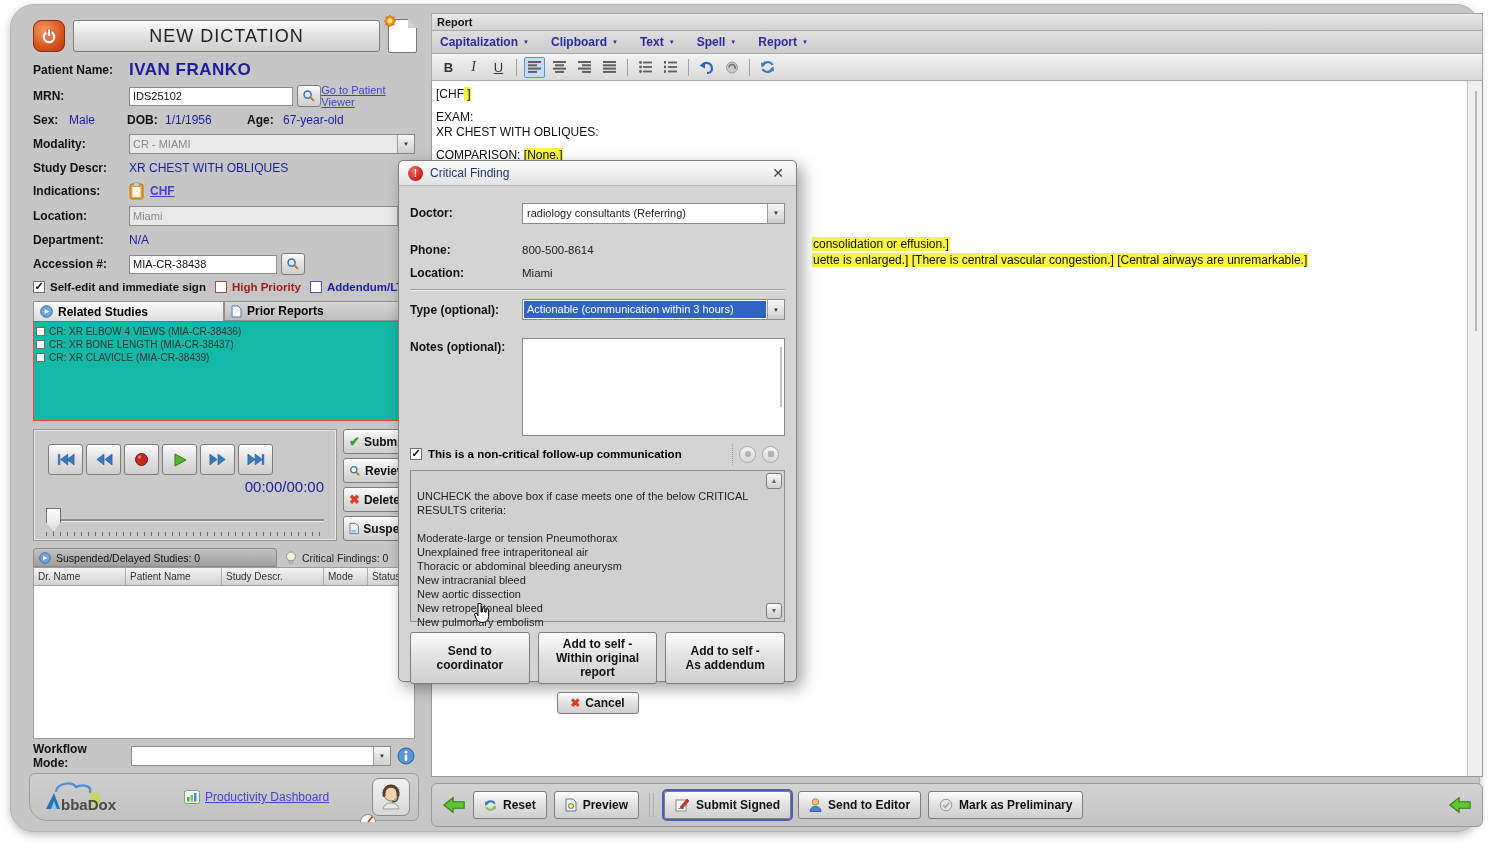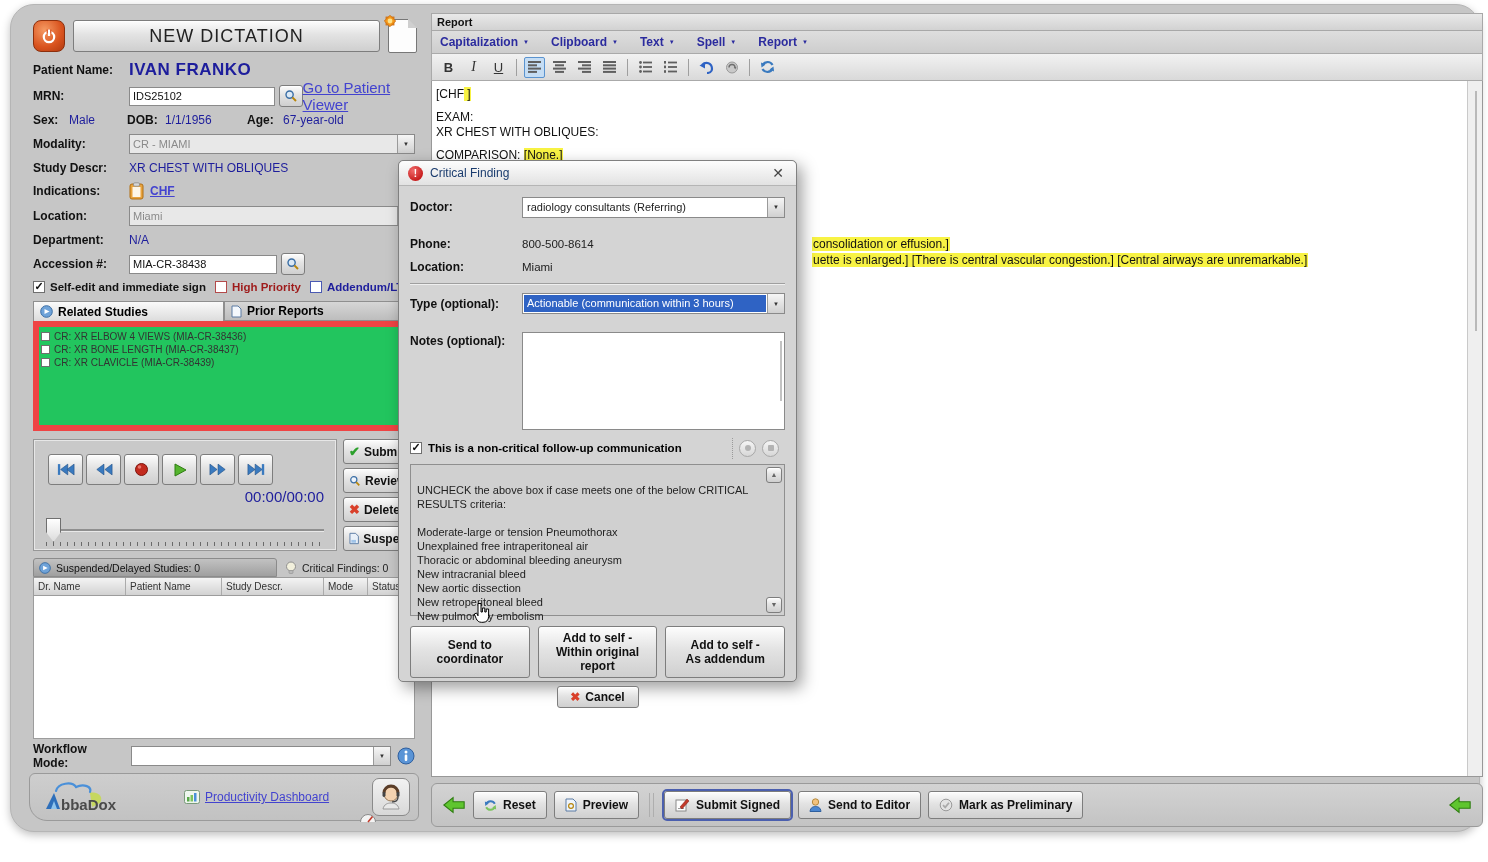--- a/index.html
+++ b/index.html
@@ -10,21 +10,21 @@
   .btn3d{background:linear-gradient(#fdfdfd,#e3e3e3 45%,#cfcfcf);border:1px solid #7d7d7d;border-radius:3px;display:flex;align-items:center;justify-content:center;font-weight:bold;font-size:12px;color:#111;box-shadow:inset 0 1px 0 #fff}
   .combo{background:#fff;border:1px solid #8a8a8a;display:flex;align-items:center;font-size:11px;color:#222;height:20px;box-sizing:border-box}
   .combo .arrow{margin-left:auto;width:16px;align-self:stretch;background:linear-gradient(#f6f6f6,#d0d0d0);border-left:1px solid #9a9a9a;display:flex;align-items:center;justify-content:center;font-size:6px;color:#333}
   .combo.disabled{background:#e8e8e8;color:#8a8a8a}
   .cb{width:12px;height:12px;background:#fff;border:1px solid #6f6f6f;display:inline-flex;align-items:center;justify-content:center;flex:none;box-sizing:border-box}
   .cb.checked::after{content:"✓";font-size:11px;font-weight:bold;color:#111;margin-top:-2px}
   .link{color:#4343cf;text-decoration:underline;cursor:pointer}
   .navy{color:#1d1d9c}
   .lbl{font-weight:bold;font-size:12px;color:#111}
   .field{background:#fff;border:1px solid #8a8a8a;font-size:11px;color:#111;display:flex;align-items:center;padding:0 3px;box-sizing:border-box}
-  .panelbox{background:#22c55e;border:6px solid #ef4444}
+  .panelbox{background:#14b8a6;border:1px solid #ef4444}
   svg{display:block}
 
   
   .left{position:absolute;left:14px;top:8px;width:398px;height:812px;display:flex;flex-direction:column}
   .ld-header{height:34px;margin:6px 6px 4px 8px;display:flex;align-items:center;gap:8px}
   .power{width:30px;height:30px;border-radius:8px;background:radial-gradient(circle at 35% 30%,#f59a63,#d9531e 60%,#b03a10);border:1px solid #8d globalThis;border:1px solid #8d2f0c;display:flex;align-items:center;justify-content:center}
   .newdict{flex:1;height:30px;font-size:18px;font-weight:normal;letter-spacing:1px;color:#222}
   .docicon{width:27px;height:32px;position:relative;background:#fdfdfd;border:1px solid #777;border-radius:2px}
   .docicon .fold{position:absolute;right:-1px;top:-1px;width:0;height:0;border-left:9px solid #cfcfcf;border-top:9px solid #c6c6c6}
   .frow{display:flex;align-items:center;margin:0 8px;flex:none}
@@ -149,21 +149,21 @@
 
     <div class="frow" style="height:26px">
       <span class="lbl flabel">MRN:</span>
       <div class="field" style="width:176px;height:19px">IDS25102</div>
       <div class="btn3d mini-btn">
         <svg width="14" height="14" viewBox="0 0 14 14">
           <circle cx="5.6" cy="5.6" r="3.6" fill="#dce9f5" stroke="#3a6ea5" stroke-width="1.4"></circle>
           <line x1="8.4" y1="8.4" x2="12" y2="12" stroke="#b8860b" stroke-width="2"></line>
         </svg>
       </div>
-      <span class="link" style="font-size:15px;">Go to Patient Viewer</span>
+      <span class="link" style="font-size:11px;">Go to Patient Viewer</span>
     </div>
 
     <div class="frow" style="height:22px">
       <span class="lbl" style="width:36px">Sex:</span>
       <span class="navy val12" style="width:58px">Male</span>
       <span class="lbl" style="width:38px">DOB:</span>
       <span class="navy val12" style="width:82px">1/1/1956</span>
       <span class="lbl" style="width:36px">Age:</span>
       <span class="navy val12">67-year-old</span>
     </div>
@@ -561,21 +561,21 @@
   </div>
 </div>
 
 <div class="dialog">
   <div class="dlg-title">
     <span class="crit-ico">!</span>
     <span class="t">Critical Finding</span>
     <span class="dlg-x">✕</span>
   </div>
   <div class="dlg-body">
-    <div class="drow" style="margin-top:2px;height:38px">
+    <div class="drow" style="margin-top:8px;height:38px">
       <span class="dlabel">Doctor:</span>
       <div class="combo" style="flex:1;height:21px">
         <span style="padding-left:4px">radiology consultants (Referring)</span>
         <span class="arrow">▼</span>
       </div>
     </div>
     <div class="drow" style="margin-top:9px;height:17px">
       <span class="dlabel">Phone:</span>
       <span class="dval">800-500-8614</span>
     </div>

